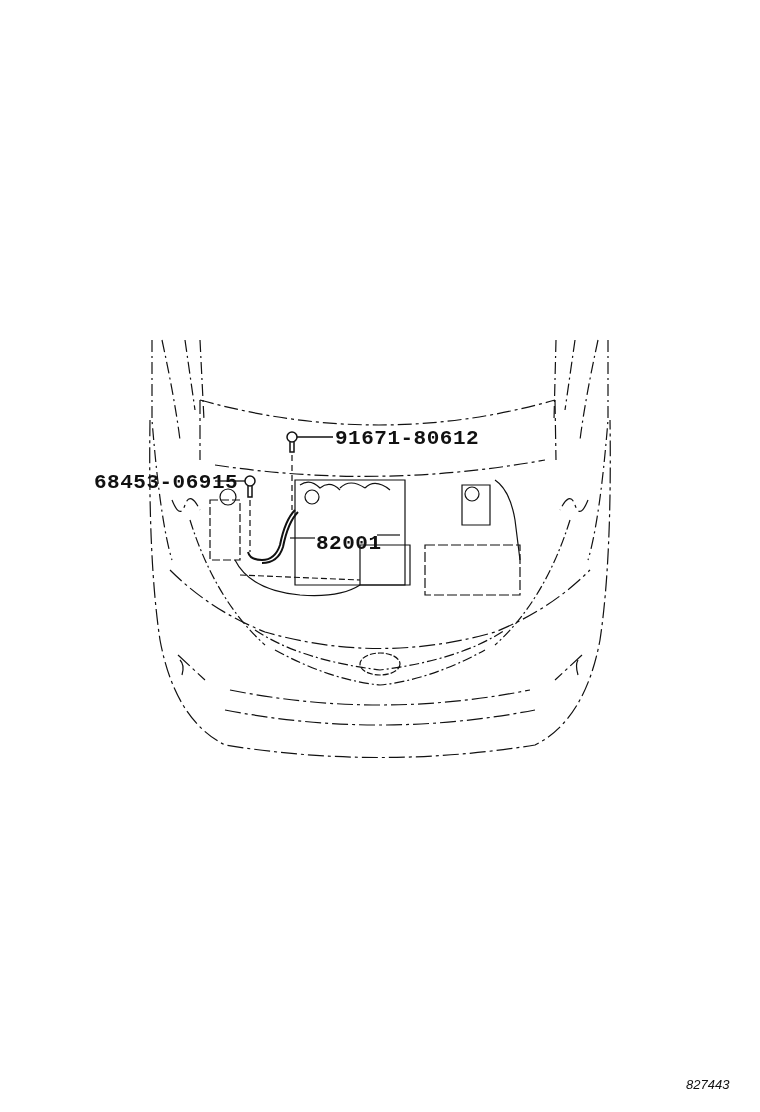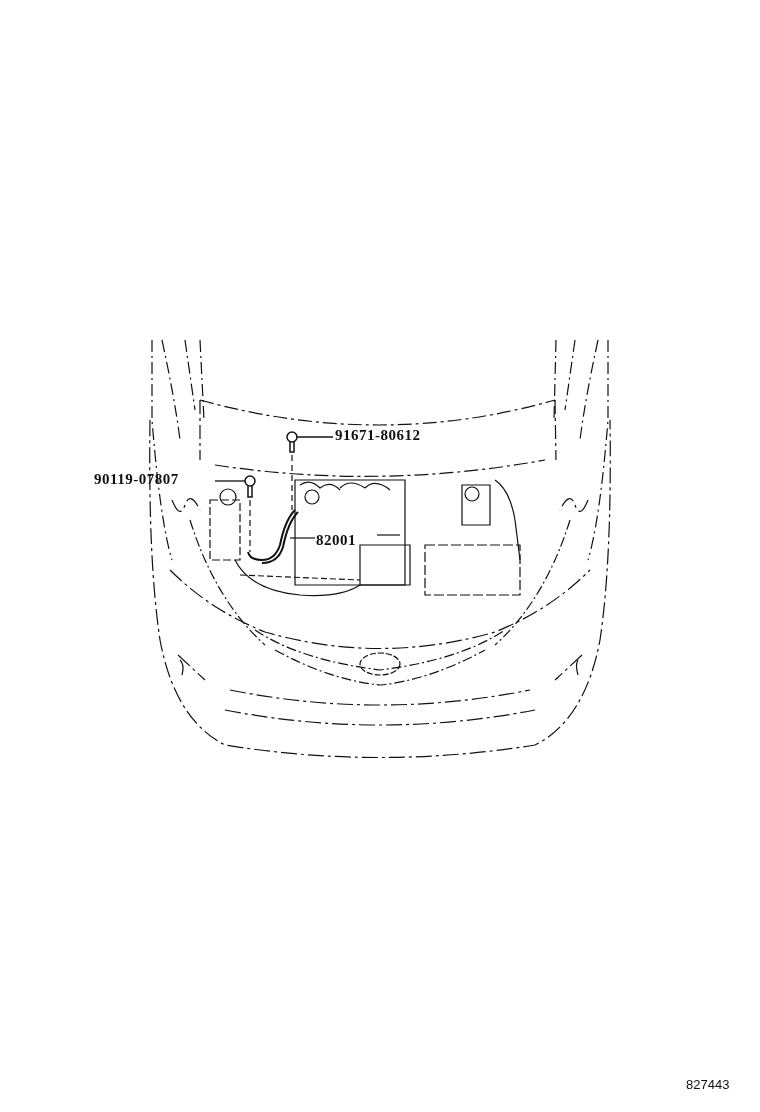--- a/index.html
+++ b/index.html
@@ -1,19 +1,19 @@
 <!DOCTYPE html>
 <html><head>
 <meta charset="utf-8">
 <style>
   html, body { margin:0; padding:0; background:#ffffff; }
   body { width:760px; height:1112px; position:relative; overflow:hidden; font-family:"DejaVu Sans Mono", monospace; }
   #diagram { position:absolute; left:0; top:0; width:760px; height:1112px; }
-  .callout { position:absolute; font-family:Liberation Serif, serif; font-weight:bold; font-size:15px; color:#111; letter-spacing:0.5px; white-space:nowrap; cursor:pointer; line-height:1; }
-  .figno { position:absolute; font-family:"Liberation Sans", sans-serif; font-size:13px; color:#111; white-space:nowrap; }
+  .callout { position:absolute; font-family:Liberation Mono, monospace; font-weight:bold; font-size:21px; color:#111; letter-spacing:0.5px; white-space:nowrap; cursor:pointer; line-height:1; }
+  .figno { position:absolute; font-family:"Liberation Sans", sans-serif; font-size:13px; color:#111; white-space:nowrap;font-style:italic; }
 </style>
 </head>
 <body>
 
 <svg id="diagram" viewBox="0 0 760 1112" xmlns="http://www.w3.org/2000/svg" fill="none" stroke="#111" stroke-width="1.2">
 
   <g stroke-dasharray="12 4 2 4">
     <path d="M152 340 L152 420 Q160 520 172 560"></path>
     <path d="M162 340 Q175 400 180 440"></path>
     <path d="M185 340 L195 410"></path>
@@ -86,15 +86,15 @@
     <path d="M248 486 L248 497 L252 497 L252 486" stroke-width="1.5"></path>
     <path d="M215 481 L245 481" stroke-width="1.3"></path>
     <path d="M250 500 L250 552" stroke-dasharray="6 4"></path>
   </g>
 
   <path d="M377 535 L400 535"></path>
   <path d="M290 538 L315 538"></path>
 </svg>
 
 <span class="callout" style="left:335px; top:428px;">91671-80612</span>
-<span class="callout" style="left:94px; top:472px;">90119-07807</span>
+<span class="callout" style="left:94px; top:472px;">68453-06915</span>
 <span class="callout" style="left:316px; top:533px;">82001</span>
 <span class="figno" style="left:686px; top:1077px;">827443</span>
 
 </body></html>

